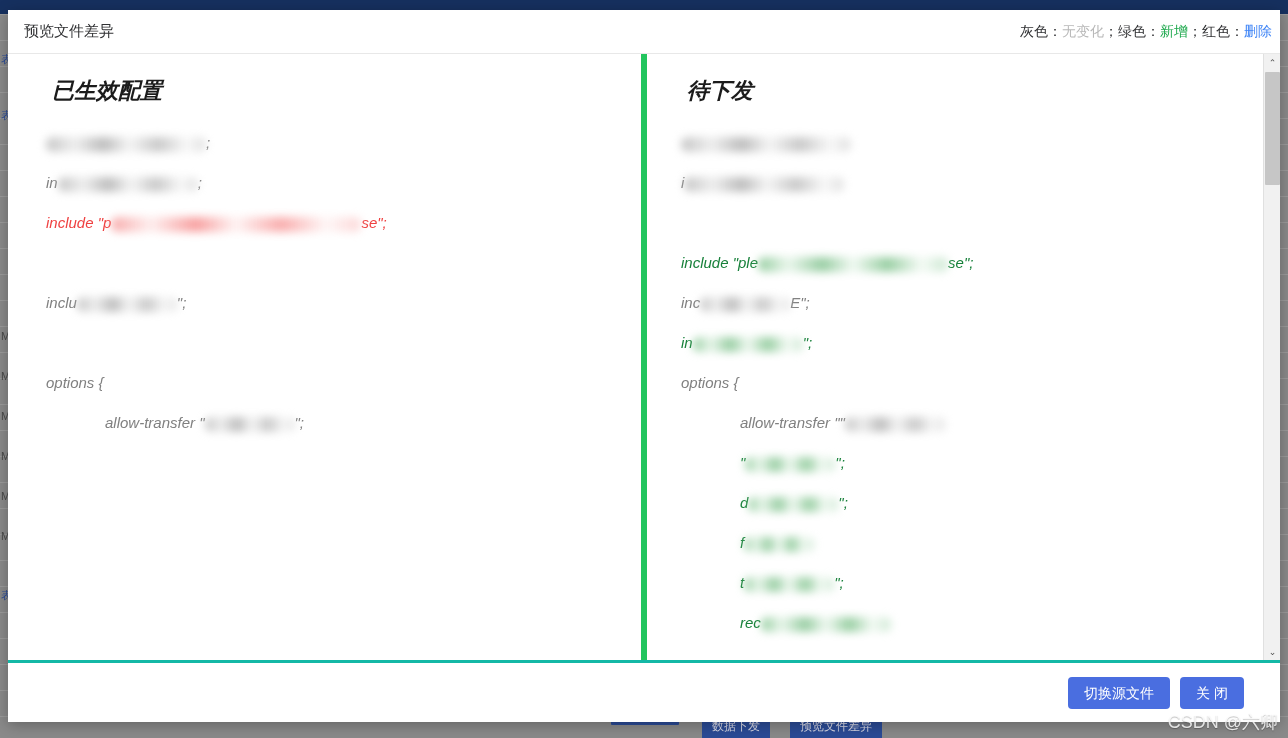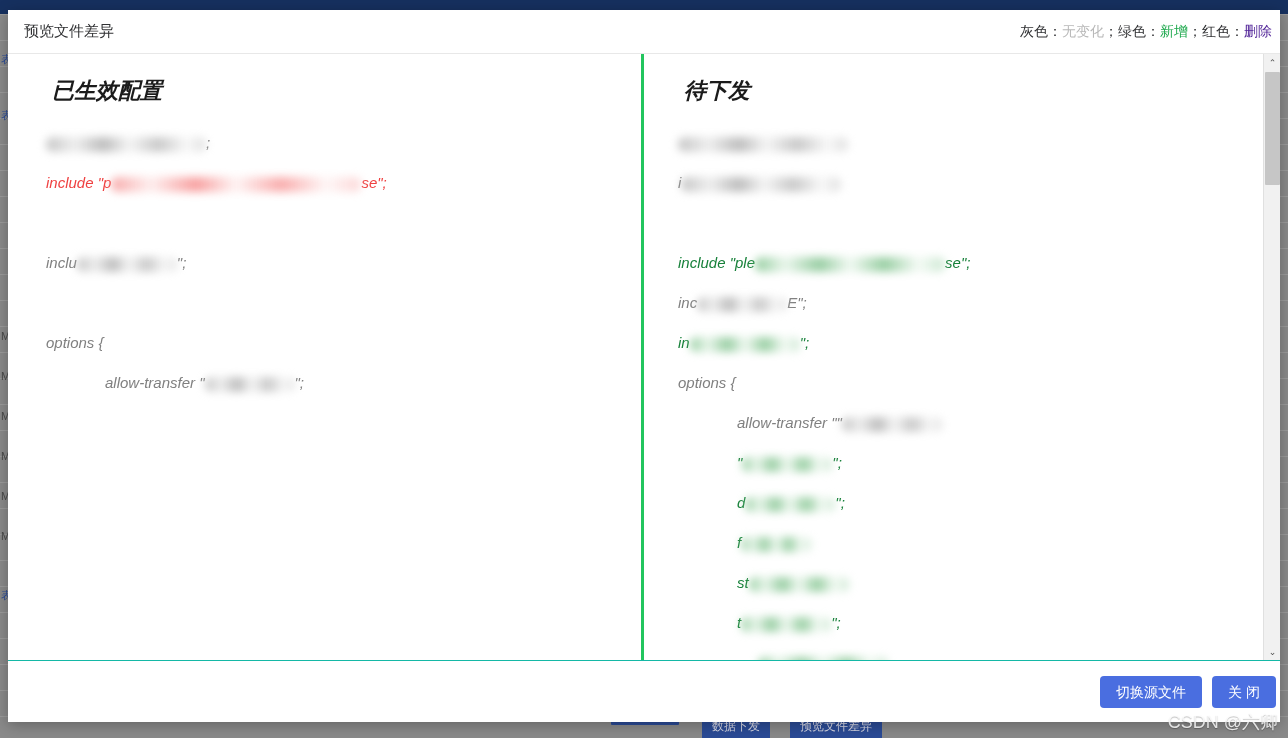--- a/index.html
+++ b/index.html
@@ -77,21 +77,21 @@
   .legend {
     position: absolute; right: 8px; top: 50%;
     transform: translateY(-50%);
     font-size: 14px;
     color: #303133;
     white-space: nowrap;
   }
   .legend .lab { color: #303133; }
   .legend .val-gray { color: #b8b8b8; }
   .legend .val-green { color: #1aa74a; }
-  .legend .val-red { color: #4c1d95; }
+  .legend .val-red { color: #3b82f6; }
   .legend .sep { color: #303133; }
 
   .modal-body {
     flex: 1 1 auto;
     position: relative;
     display: flex;
     overflow: hidden;
   }
   .diff-scroll {
     flex: 1 1 auto;
@@ -100,21 +100,21 @@
     position: relative;
     font-style: italic;
   }
   .diff-pane {
     width: 633px;
     flex: 0 0 633px;
     padding: 22px 0 0 38px;
     position: relative;
   }
   .diff-pane.right {
-    border-left: 3px solid #22c55e;
+    border-left: 6px solid #22c55e;
     padding-left: 34px;
   }
   .pane-title {
     font-size: 22px;
     font-weight: bold;
     color: #1b1b1b;
     margin: 0 0 17px 6px;
     font-family: "Liberation Sans", sans-serif;
   }
   .code-line {
@@ -178,23 +178,23 @@
   .sb-thumb {
     position: absolute; left: 1px; width: 15px;
     top: 18px; height: 113px;
     background: #c6c6c6;
     border-radius: 1px;
   }
 
   .modal-footer {
     flex: 0 0 62px;
     height: 62px;
-    border-top: 1px solid #14b8a6;
+    border-top: 3px solid #14b8a6;
     display: flex; align-items: center; justify-content: flex-end;
-    padding-right: 4px;
+    padding-right: 36px;
     gap: 10px;
   }
   .btn {
     background: #4a6ee0;
     color: #ffffff;
     border: none;
     border-radius: 4px;
     font-size: 14px;
     padding: 9px 16px;
     cursor: pointer;
@@ -290,20 +290,21 @@
     </span>
   </div>
 
   <div class="modal-body">
     <div class="diff-scroll">
 
       <div class="diff-pane left">
         <div class="pane-title">已生效配置</div>
         <div id="left-lines">
             <div class="code-line"><span class="blur" style="width: 160px;"></span><span>;</span></div>
+            <div class="code-line"><span>in</span><span class="blur" style="width: 140px;"></span><span>;</span></div>
             <div class="code-line removed"><span>include "p</span><span class="blur r" style="width: 250px;"></span><span>se";</span></div>
             <div class="code-line blank"></div>
             <div class="code-line"><span>inclu</span><span class="blur" style="width: 100px;"></span><span>";</span></div>
             <div class="code-line blank"></div>
             <div class="code-line"><span>options {</span></div>
             <div class="code-line"><span class="indent"></span><span>allow-transfer "</span><span class="blur" style="width: 90px;"></span><span>";</span></div>
           </div>
       </div>
 
       <div class="diff-pane right">
@@ -313,21 +314,20 @@
             <div class="code-line"><span>i</span><span class="blur" style="width: 160px;"></span></div>
             <div class="code-line blank"></div>
             <div class="code-line added"><span>include "ple</span><span class="blur g" style="width: 190px;"></span><span>se";</span></div>
             <div class="code-line"><span>inc</span><span class="blur" style="width: 90px;"></span><span>E";</span></div>
             <div class="code-line added"><span>in</span><span class="blur g" style="width: 110px;"></span><span>";</span></div>
             <div class="code-line"><span>options {</span></div>
             <div class="code-line"><span class="indent"></span><span>allow-transfer ""</span><span class="blur" style="width: 100px;"></span></div>
             <div class="code-line added"><span class="indent"></span><span>"</span><span class="blur g" style="width: 90px;"></span><span>";</span></div>
             <div class="code-line added"><span class="indent"></span><span>d</span><span class="blur g" style="width: 90px;"></span><span>";</span></div>
             <div class="code-line added"><span class="indent"></span><span>f</span><span class="blur g" style="width: 70px;"></span></div>
-            <div class="code-line added"><span class="indent"></span><span>st</span><span class="blur g" style="width: 100px;"></span></div>
             <div class="code-line added"><span class="indent"></span><span>t</span><span class="blur g" style="width: 90px;"></span><span>";</span></div>
             <div class="code-line added"><span class="indent"></span><span>rec</span><span class="blur g" style="width: 130px;"></span></div>
           </div>
       </div>
 
     </div>
 
     <div class="dlg-scrollbar">
       <div class="sb-arrow up">⌃</div>
       <div class="sb-thumb"></div>

